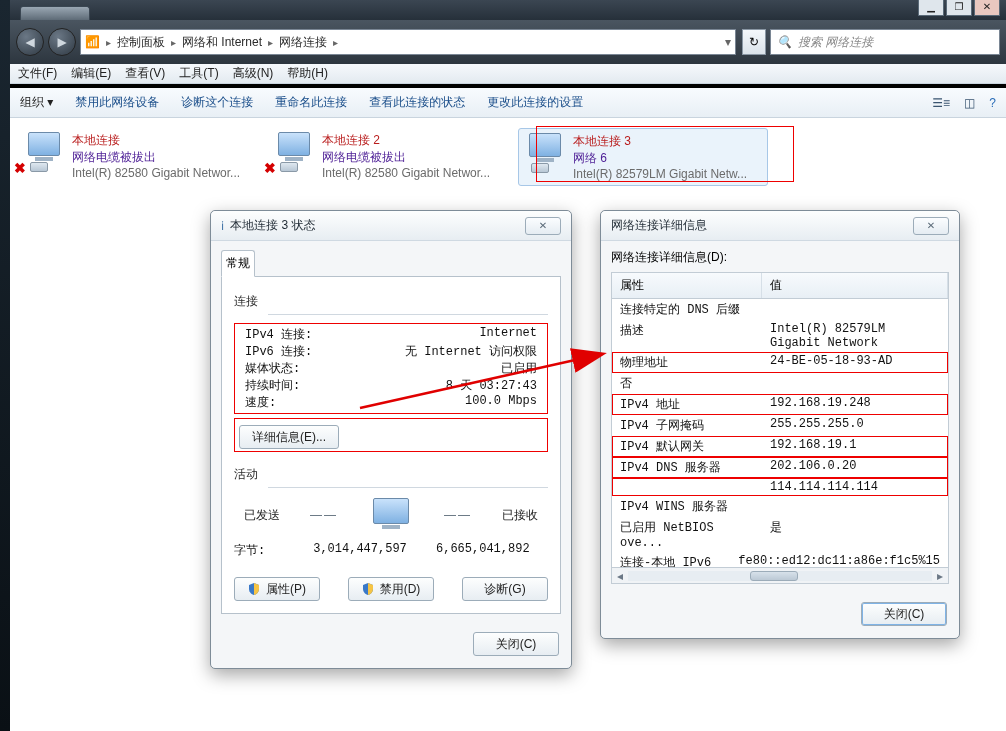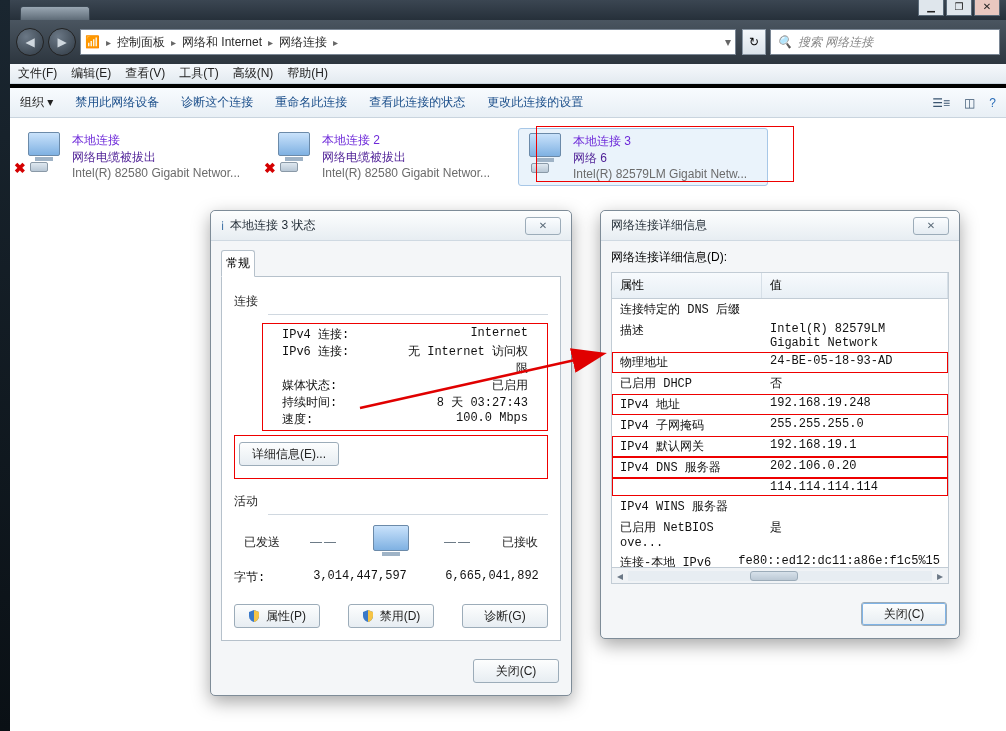--- a/index.html
+++ b/index.html
@@ -51,21 +51,21 @@
   }
   .conn-row { display:flex; gap:0; padding:10px 8px;}
   .conn-item { width:250px; display:flex; gap:8px; padding:4px 6px; position:relative;}
   .conn-item.selected { border:1px solid #a7c7e7; background:#eaf3fb; border-radius:3px;}
   .red-selbox { position:absolute; left:526px; top:8px; width:258px; height:56px; border:1px solid #e00; pointer-events:none;}
   .nic-icon { width:40px; height:40px; position:relative;}
   .nic-icon .mon { width:32px; height:24px; background:linear-gradient(#c9e2fb,#7fb1e2); border:1px solid #6b8aa9; border-radius:2px; position:absolute; left:4px; top:0;}
   .nic-icon .base{ width:18px; height:4px; background:#9fb3c6; position:absolute; left:11px; top:25px;}
   .nic-icon .plug{ width:18px; height:10px; background:linear-gradient(#dfe8f0,#b8c7d5); border:1px solid #8a99a7; position:absolute; left:6px; top:30px; border-radius:2px;}
   .nic-icon .x { position:absolute; left:-10px; top:28px; color:#d40000; font-weight:bold; font-size:14px;}
-  .conn-txt .t1{ color:#6d28d9;}
+  .conn-txt .t1{ color:#b91c1c;}
   .conn-txt .t2{ color:#4c1d95;}
   .conn-txt .t3{ color:#6b6b6b;}
   
   .dlg {
     position:absolute; background:#f4f6f8; border:1px solid #7e8c98; border-radius:5px;
     box-shadow: 0 6px 18px rgba(0,0,0,0.35);
   }
   .dlg-title { height:30px; display:flex; align-items:center; padding:0 10px; color:#1f2a34; background:linear-gradient(#fdfefe,#e7edf2); border-bottom:1px solid #cfd9e2; border-radius:5px 5px 0 0;}
   .dlg-title .titleicon{ margin-right:6px; color:#4577a8;}
   .dlg-close { margin-left:auto; width:36px; height:18px; border:1px solid #9cacb9; border-radius:3px; background:linear-gradient(#fbfdff,#e5ecf2); color:#5a6a78; display:flex; align-items:center; justify-content:center; font-size:10px;}
@@ -221,21 +221,21 @@
     <div class="dlg-title">
       <span class="titleicon">ℹ</span>
       <span>本地连接 3 状态</span>
       <div class="dlg-close">✕</div>
     </div>
     <div class="dlg-body">
       <span class="tab">常规</span>
       <div class="tabpanel">
         <div class="section-label">连接</div>
         <div class="hdrline"></div>
-        <div class="redbox" style="padding:2px 19px;margin-left:28px;">
+        <div class="redbox" style="padding:2px 10px;">
           <div class="kv">
             <div class="kv-row">
                 <span class="k">IPv4 连接:</span>
                 <span class="v">Internet</span>
               </div>
             <div class="kv-row">
                 <span class="k">IPv6 连接:</span>
                 <span class="v">无 Internet 访问权限</span>
               </div>
             <div class="kv-row">
@@ -245,41 +245,41 @@
             <div class="kv-row">
                 <span class="k">持续时间:</span>
                 <span class="v">8 天 03:27:43</span>
               </div>
             <div class="kv-row">
                 <span class="k">速度:</span>
                 <span class="v">100.0 Mbps</span>
               </div>
           </div>
         </div>
-        <div class="redbox" style="padding:6px 4px 12px; margin-top:4px;">
+        <div class="redbox" style="padding:6px 4px 2px; margin-top:4px;">
           <span class="btn">详细信息(E)...</span>
         </div>
 
         <div class="section-label" style="margin-top:14px">活动</div>
         <div class="hdrline"></div>
         <div class="act-row">
           <span>已发送</span>
           <span class="dash">——</span>
           <div class="act-center">
               <div class="mon"></div>
               <div class="base"></div>
             </div>
           <span class="dash">——</span>
           <span>已接收</span>
         </div>
         <div class="kv" style="display:flex; margin-top:8px;">
           <span style="width:70px">字节:</span>
           <span style="flex:1; text-align:center" class="mono">3,014,447,597</span>
           <span style="width:20px"></span>
-          <span style="flex:1; text-align:center" class="mono">6,665,041,892</span>
+          <span style="flex:1; text-align:left" class="mono">6,665,041,892</span>
         </div>
         <div style="display:flex; gap:8px; margin-top:18px;justify-content:space-between;">
           <span class="btn">
             <span class="shield">
                 <svg viewBox="0 0 12 12">
                   <path d="M6 0 L11 2 V6 C11 9 8.5 11.5 6 12 C3.5 11.5 1 9 1 6 V2 Z" fill="#3a79c8"></path>
                   <path d="M6 0 L11 2 V6 C11 9 8.5 11.5 6 12 V0 Z" fill="#f6c445"></path>
                 </svg>
               </span>
             <span>属性(P)</span>
@@ -320,21 +320,20 @@
           </div>
           <div class="g-row">
             <div class="g-col1">描述</div>
             <div class="g-col2">Intel(R) 82579LM Gigabit Network</div>
           </div>
           <div class="g-row hl">
             <div class="g-col1">物理地址</div>
             <div class="g-col2">24-BE-05-18-93-AD</div>
           </div>
           <div class="g-row">
-            <div class="g-col1">已启用 DHCP</div>
             <div class="g-col2">否</div>
           </div>
           <div class="g-row hl">
             <div class="g-col1">IPv4 地址</div>
             <div class="g-col2">192.168.19.248</div>
           </div>
           <div class="g-row">
             <div class="g-col1">IPv4 子网掩码</div>
             <div class="g-col2">255.255.255.0</div>
           </div>

